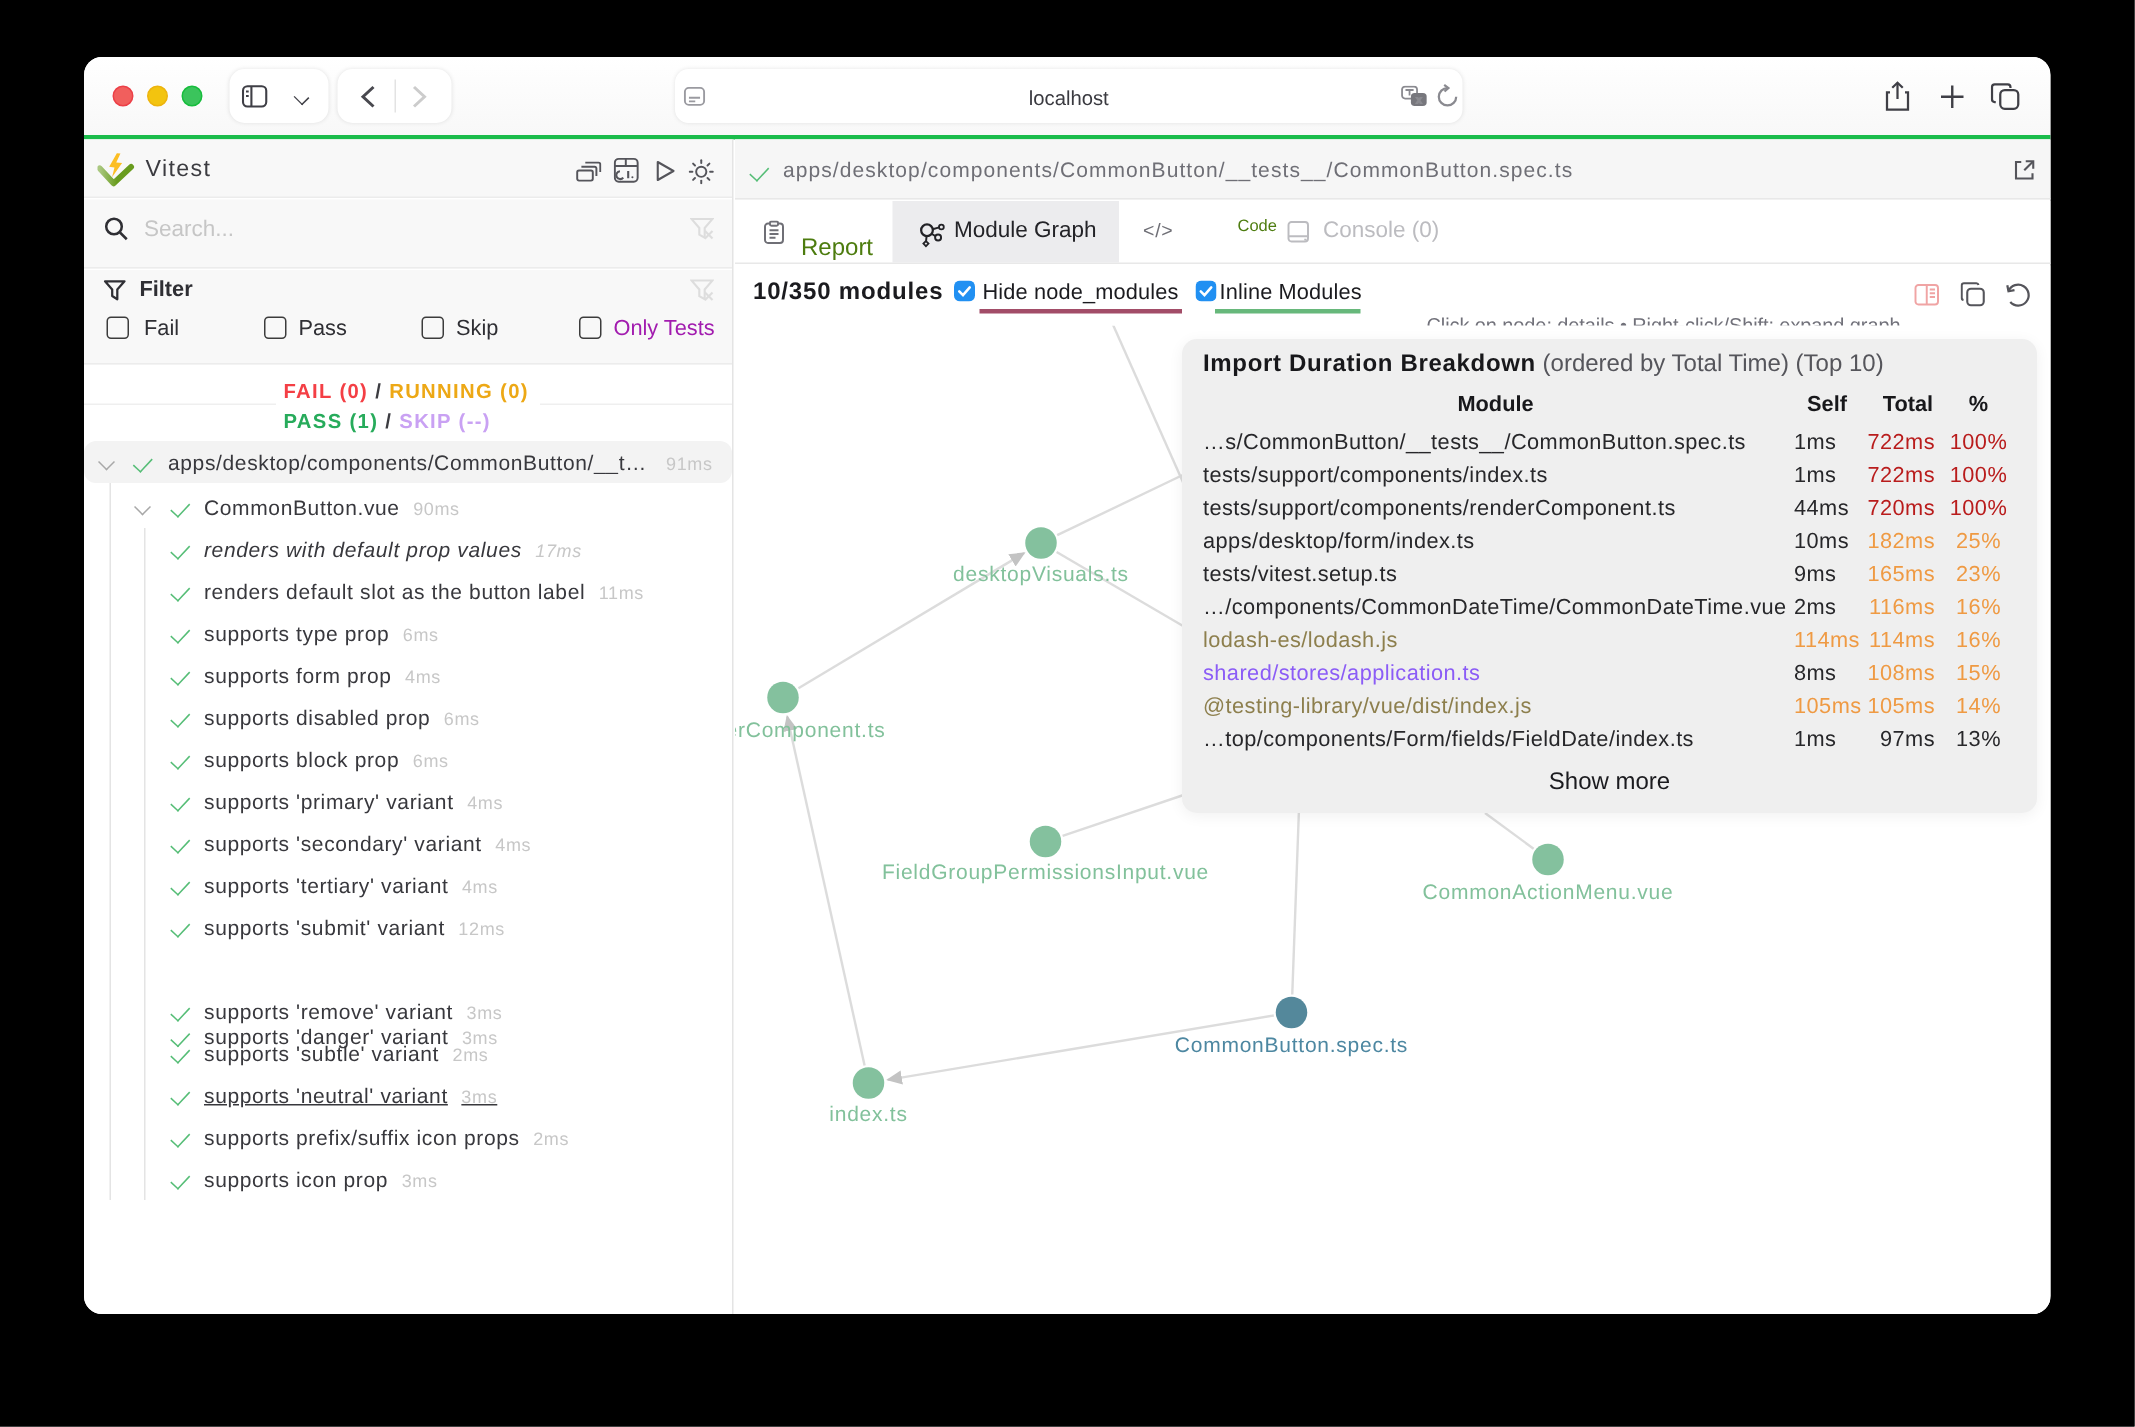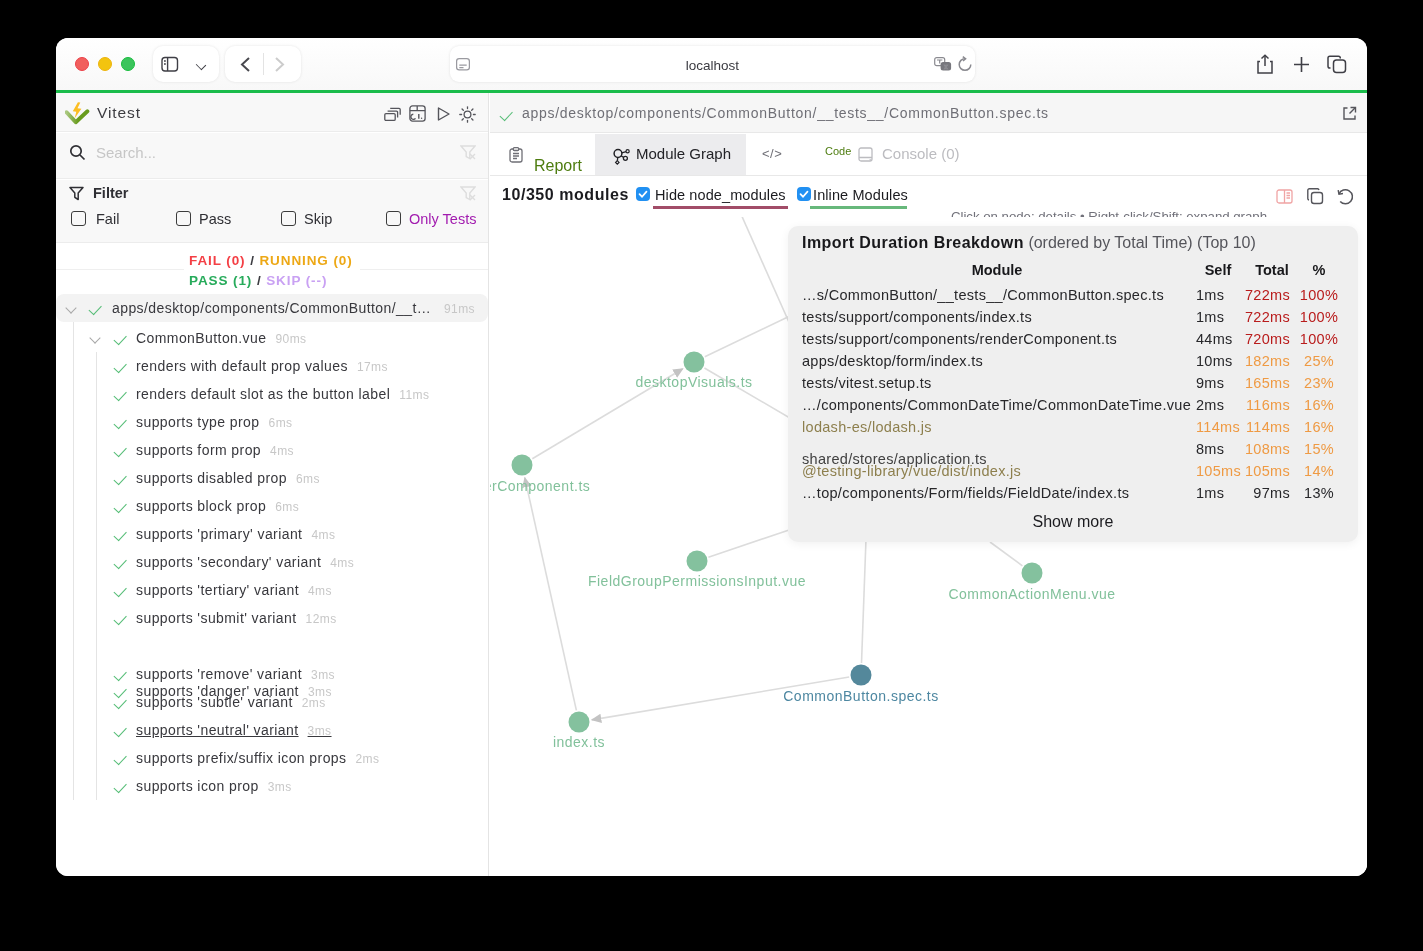--- a/index.html
+++ b/index.html
@@ -176,21 +176,21 @@
         <i class="tchev abs" style="left:11px;top:10px;"></i>
         <i class="tck abs" style="left:33px;top:11px;"></i>
         <span class="abs" style="left:56px;top:6px;max-width:322px;overflow:hidden;text-overflow:ellipsis;">apps/desktop/components/CommonButton/__tests__/CommonButton.spec.ts</span>
         <span class="time abs" style="left:388px;top:8px;">91ms</span>
       </div>
     <div class="trw" style="top:231px;">
         <i class="tchev abs" style="left:35px;top:10px;"></i>
         <i class="tck abs" style="left:58px;top:11px;"></i>
         <span class="abs" style="left:80px;top:6px;">CommonButton.vue<span class="time" style="margin-left:9px;">90ms</span></span>
       </div>
-    <div class="trw" style="top:259px;">
+    <div class="trw" style="top:259px;font-style:italic;">
         <i class="tck abs" style="left:58px;top:11px;"></i>
         <span class="abs" style="left:80px;top:6px;">renders with default prop values<span class="time" style="margin-left:9px;">17ms</span></span>
       </div>
     <div class="trw" style="top:287px;">
         <i class="tck abs" style="left:58px;top:11px;"></i>
         <span class="abs" style="left:80px;top:6px;">renders default slot as the button label<span class="time" style="margin-left:9px;">11ms</span></span>
       </div>
     <div class="trw" style="top:315px;">
         <i class="tck abs" style="left:58px;top:11px;"></i>
         <span class="abs" style="left:80px;top:6px;">supports type prop<span class="time" style="margin-left:9px;">6ms</span></span>
@@ -395,21 +395,21 @@
             <span class="c3 org">116ms</span>
             <span class="c4 org">16%</span>
           </div>
       <div class="trow" style="top:190px;">
             <span class="c1" style="color:#8d7f4d;">lodash-es/lodash.js</span>
             <span class="c2 org">114ms</span>
             <span class="c3 org">114ms</span>
             <span class="c4 org">16%</span>
           </div>
       <div class="trow" style="top:212px;">
-            <span class="c1" style="color:#404040;margin-top:10px;">shared/stores/application.ts</span>
+            <span class="c1" style="color:#8b5cf6;">shared/stores/application.ts</span>
             <span class="c2 ">8ms</span>
             <span class="c3 org">108ms</span>
             <span class="c4 org">15%</span>
           </div>
       <div class="trow" style="top:234px;">
             <span class="c1" style="color:#8d7f4d;">@testing-library/vue/dist/index.js</span>
             <span class="c2 org">105ms</span>
             <span class="c3 org">105ms</span>
             <span class="c4 org">14%</span>
           </div>

